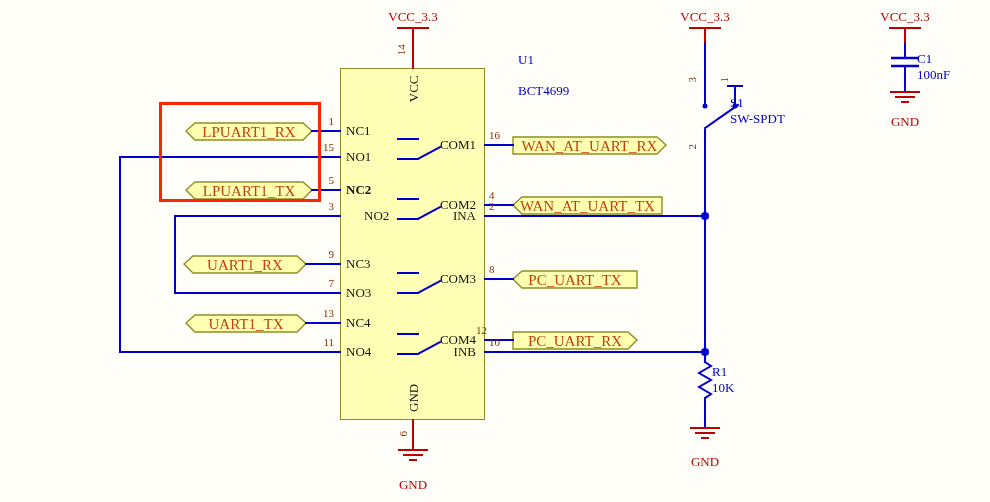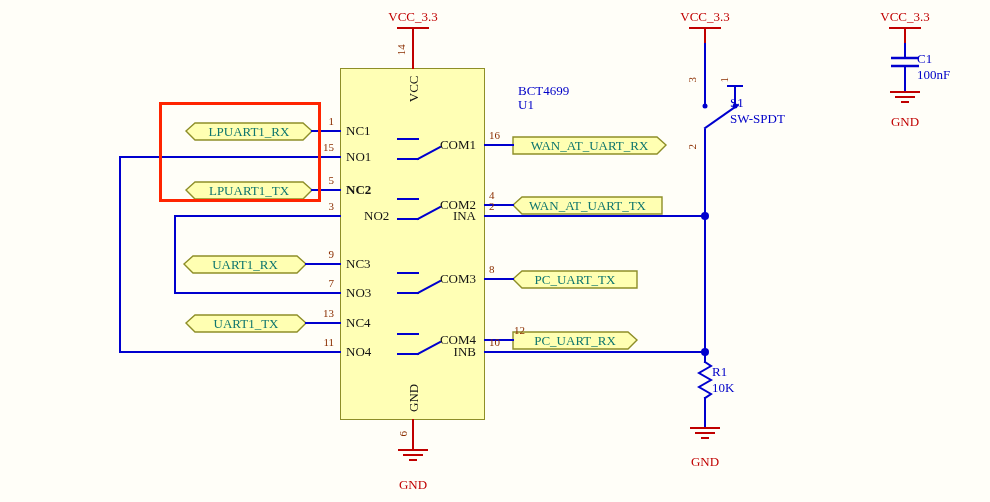--- a/index.html
+++ b/index.html
@@ -7,21 +7,21 @@
   #canvas { position:relative; width:990px; height:502px; background:#FFFEF8;
             font-family:"Liberation Serif", serif; overflow:hidden; }
   .layer { position:absolute; left:0; top:0; }
   #chip { position:absolute; left:340px; top:68px; width:145px; height:352px;
           background:#FFFFB5; border:1.5px solid #8E8E28; }
   .t   { position:absolute; line-height:1.05; white-space:nowrap; }
   .pn  { font-size:11px; color:#8B2E00; }
   .nm  { font-size:13px; color:#141414; }
   .dz  { font-size:13px; color:#0000C8; }
   .pw  { font-size:13px; color:#C00000; }
-  .pl  { font-size:13px; color:#0f766e; text-align:center; }
+  .pl  { font-size:15px; color:#c2410c; text-align:center; }
   .ctr { text-align:center; }
   .rt  { text-align:right; }
   .vrt { transform:rotate(-90deg); }
   #hl  { position:absolute; left:159px; top:102px; width:162px; height:100px;
          border:3px solid #FF2400; z-index:10; }
   .w    { stroke:#0000CE; stroke-width:2; fill:none; stroke-linecap:square; }
   .w25  { stroke:#0000CE; stroke-width:2.5; fill:none; stroke-linecap:butt; }
   .r    { stroke:#C00000; stroke-width:2; fill:none; stroke-linecap:square; }
   .port { fill:#FFFFB2; stroke:#8E8E28; stroke-width:1.4; }
   .jd   { fill:#0000CE; stroke:none; }
@@ -143,21 +143,21 @@
       <line x1="696" y1="433" x2="714" y2="433"></line>
       <line x1="702" y1="438" x2="708" y2="438"></line>
     </g>
     <g class="r">
       <line x1="891" y1="92" x2="919" y2="92"></line>
       <line x1="896" y1="97" x2="914" y2="97"></line>
       <line x1="902" y1="102" x2="908" y2="102"></line>
     </g>
   </svg>
 
-  <span class="t dz" style="left:518px;top:53px;margin-top:45px;">U1</span>
+  <span class="t dz" style="left:518px;top:53px;">U1</span>
   <span class="t dz" style="left:518px;top:84px;">BCT4699</span>
 
   <span class="t pn rt" style="left:300px;top:116px;width:34px;">1</span>
   <span class="t pn rt" style="left:300px;top:142px;width:34px;">15</span>
   <span class="t pn rt" style="left:300px;top:175px;width:34px;">5</span>
   <span class="t pn rt" style="left:300px;top:201px;width:34px;">3</span>
   <span class="t pn rt" style="left:300px;top:249px;width:34px;">9</span>
   <span class="t pn rt" style="left:300px;top:278px;width:34px;">7</span>
   <span class="t pn rt" style="left:300px;top:308px;width:34px;">13</span>
   <span class="t pn rt" style="left:300px;top:337px;width:34px;">11</span>
@@ -168,21 +168,21 @@
   <span class="t nm" style="left:346px;top:209px;margin-left:18px;">NO2</span>
   <span class="t nm" style="left:346px;top:257px;">NC3</span>
   <span class="t nm" style="left:346px;top:286px;">NO3</span>
   <span class="t nm" style="left:346px;top:316px;">NC4</span>
   <span class="t nm" style="left:346px;top:345px;">NO4</span>
 
   <span class="t pn" style="left:489px;top:130px;">16</span>
   <span class="t pn" style="left:489px;top:190px;">4</span>
   <span class="t pn" style="left:489px;top:201px;">2</span>
   <span class="t pn" style="left:489px;top:264px;">8</span>
-  <span class="t pn" style="left:514px;top:325px;">12</span>
+  <span class="t pn" style="left:476px;top:325px;">12</span>
   <span class="t pn" style="left:489px;top:337px;">10</span>
 
   <span class="t nm rt" style="left:418px;top:138px;width:58px;">COM1</span>
   <span class="t nm rt" style="left:418px;top:198px;width:58px;">COM2</span>
   <span class="t nm rt" style="left:418px;top:209px;width:58px;">INA</span>
   <span class="t nm rt" style="left:418px;top:272px;width:58px;">COM3</span>
   <span class="t nm rt" style="left:418px;top:333px;width:58px;">COM4</span>
   <span class="t nm rt" style="left:418px;top:345px;width:58px;">INB</span>
 
   <span class="t pn vrt ctr" style="left:392px;top:44px;width:20px;">14</span>

